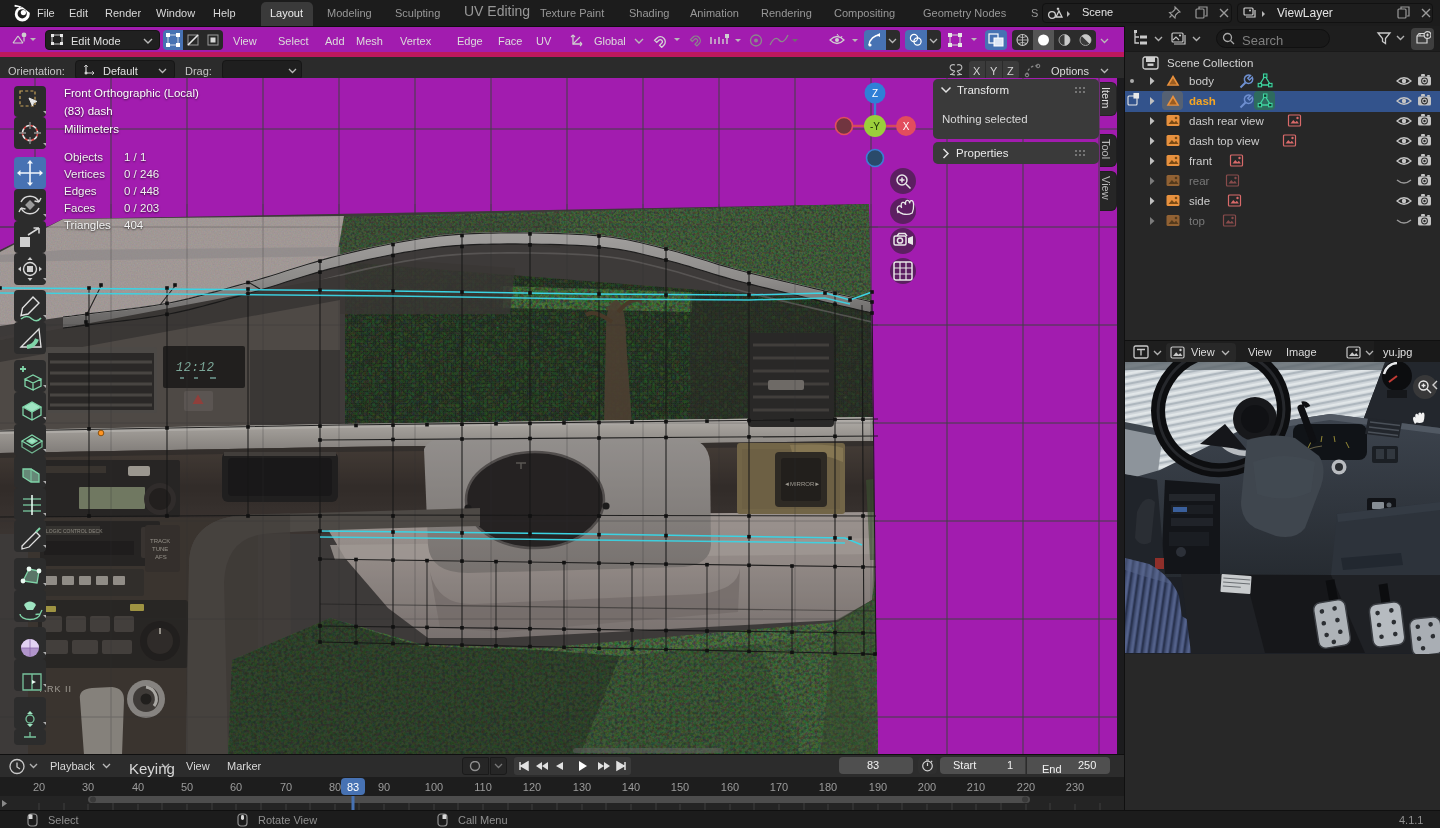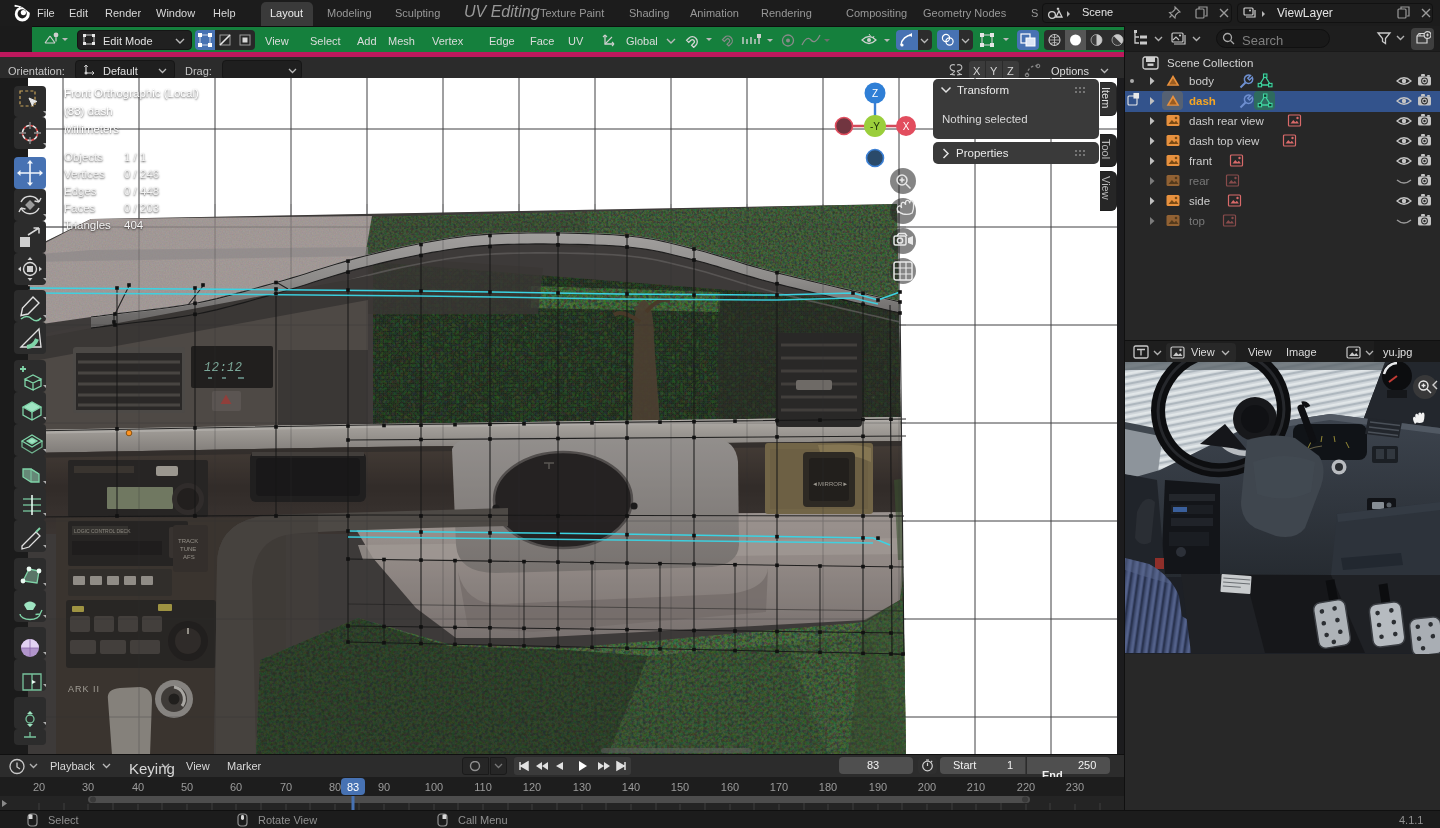--- a/index.html
+++ b/index.html
@@ -24,26 +24,26 @@
   <div class="t" style="left:37px;top:7px;font-size:11px;color:#d9d9d9;">File</div>
   <div class="t" style="left:69px;top:7px;font-size:11px;color:#d9d9d9;">Edit</div>
   <div class="t" style="left:105px;top:7px;font-size:11px;color:#d9d9d9;">Render</div>
   <div class="t" style="left:156px;top:7px;font-size:11px;color:#d9d9d9;">Window</div>
   <div class="t" style="left:213px;top:7px;font-size:11px;color:#d9d9d9;">Help</div>
 
   <div class="abs" style="left:261px;top:2px;width:52px;height:24px;background:#3a3a3a;border-radius:5px 5px 0 0;"></div>
   <div class="t" style="left:270px;top:7px;font-size:11px;color:#ededed;">Layout</div>
   <div class="t" style="left:327px;top:7px;font-size:11px;color:#989898;">Modeling</div>
   <div class="t" style="left:395px;top:7px;font-size:11px;color:#989898;">Sculpting</div>
-  <div class="t" style="left:464px;top:3px;font-size:16px;color:#989898;font-style:italic;">UV Editing</div>
+  <div class="t" style="left:464px;top:3px;font-size:14px;color:#989898;">UV Editing</div>
   <div class="t" style="left:540px;top:7px;font-size:11px;color:#989898;">Texture Paint</div>
   <div class="t" style="left:629px;top:7px;font-size:11px;color:#989898;">Shading</div>
   <div class="t" style="left:690px;top:7px;font-size:11px;color:#989898;">Animation</div>
   <div class="t" style="left:761px;top:7px;font-size:11px;color:#989898;">Rendering</div>
-  <div class="t" style="left:834px;top:7px;font-size:11px;color:#989898;margin-left:12px;">Compositing</div>
+  <div class="t" style="left:834px;top:7px;font-size:11px;color:#989898;">Compositing</div>
   <div class="t" style="left:923px;top:7px;font-size:11px;color:#989898;">Geometry Nodes</div>
   <div class="t" style="left:1031px;top:7px;font-size:11px;color:#989898;">S</div>
 
   <div class="abs" style="left:1042px;top:3px;width:190px;height:20px;background:#1d1d1d;border:1px solid #111;border-radius:4px;"></div>
   <svg class="abs" style="left:1047px;top:6px;" width="26" height="14" viewBox="0 0 26 14">
     <circle cx="5" cy="9" r="3.4" fill="none" stroke="#d0d0d0" stroke-width="1.3"></circle>
     <path d="M9,11 L12,5 L15,11 Z" fill="none" stroke="#d0d0d0" stroke-width="1.3"></path>
     <path d="M10,2 l2,2 M12,2 l-2,2" stroke="#d0d0d0" stroke-width="1.1"></path>
     <path d="M20,5 l3,3 l-3,3" stroke="none" fill="#b9b9b9"></path>
   </svg>
@@ -63,21 +63,21 @@
     <path d="M20,5 l3,3 l-3,3" stroke="none" fill="#b9b9b9"></path>
   </svg>
   <div class="t" style="left:1277px;top:6px;font-size:12px;color:#e3e3e3;">ViewLayer</div>
   <svg class="abs" style="left:1396px;top:5px;" width="40" height="16" viewBox="0 0 40 16">
     <rect x="2" y="4" width="8" height="9" rx="1" fill="none" stroke="#9a9a9a" stroke-width="1.2"></rect>
     <path d="M5,4 v-2 h8 v9 h-2" fill="none" stroke="#9a9a9a" stroke-width="1.2"></path>
     <path d="M26,4 l8,8 M34,4 l-8,8" stroke="#9a9a9a" stroke-width="1.4"></path>
   </svg>
 </div>
 
-<div class="abs" id="vphead" style="left:0;top:26px;width:1124px;height:26px;background:#15803d;border-top:1px solid #0f0f0f;margin-left:32px;">
+<div class="abs" id="vphead" style="left:0;top:26px;width:1124px;height:26px;background:#a21caf;border-top:1px solid #0f0f0f;">
 
   <svg class="abs" style="left:10px;top:4px;" width="28" height="17" viewBox="0 0 28 17">
     <path d="M3,12 l5-7 M8,5 l5,7 M3,12 h10" stroke="#cfcfcf" stroke-width="1.2" fill="none"></path>
     <circle cx="14" cy="4" r="2.4" fill="#cfcfcf"></circle>
         <path d="M14,6.5 v4" stroke="#cfcfcf" stroke-width="1.2"></path>
     <path d="M21,7 l3,3 l3-3" stroke="none" fill="#b9b9b9" transform="translate(-1,0)"></path>
   </svg>
 
   <div class="abs" style="left:45px;top:3px;width:115px;height:20px;background:#202020;border:1px solid #151515;border-radius:4px;"></div>
   <svg class="abs" style="left:51px;top:7px;" width="14" height="12" viewBox="0 0 14 12">
@@ -243,21 +243,21 @@
     <path d="M3,12 a9,9 0 0 1 11,-9" fill="none" stroke="#8a8a8a" stroke-width="1.2" stroke-dasharray="2.5 2"></path>
     <circle cx="14" cy="3" r="1.8" fill="none" stroke="#8a8a8a" stroke-width="1"></circle>
     <circle cx="3" cy="12" r="1.8" fill="none" stroke="#8a8a8a" stroke-width="1"></circle>
   </svg>
   <div class="t" style="left:1051px;top:8px;font-size:11px;color:#dcdcdc;">Options</div>
   <svg class="abs" style="left:1100px;top:11px;" width="10" height="6" viewBox="0 0 10 6">
         <path d="M1,1 l3.5,3.5 L8,1" stroke="#b9b9b9" stroke-width="1.3" fill="none"></path>
       </svg>
 </div>
 
-<div class="abs" id="viewport" style="left:0;top:78px;width:1124px;height:677px;background:#ffffff;overflow:hidden;margin-left:28px;">
+<div class="abs" id="viewport" style="left:0;top:78px;width:1124px;height:677px;background:#a21caf;overflow:hidden;">
 <svg class="abs" style="left:0;top:0;" width="1124" height="677" viewBox="0 78 1124 677">
   <defs>
     <filter id="fgrass" x="0%" y="0%" width="100%" height="100%" color-interpolation-filters="sRGB">
       <feTurbulence type="fractalNoise" baseFrequency="0.33" numOctaves="4" seed="11"></feTurbulence>
       <feComponentTransfer>
         <feFuncR type="table" tableValues="0.07 0.14 0.40 0.12"></feFuncR>
         <feFuncG type="table" tableValues="0.18 0.30 0.62 0.24"></feFuncG>
         <feFuncB type="table" tableValues="0.05 0.12 0.32 0.10"></feFuncB>
         <feFuncA type="table" tableValues="1 1"></feFuncA>
       </feComponentTransfer>
@@ -1309,21 +1309,21 @@
   <div class="t" style="left:867px;top:4px;font-size:11px;color:#f2f2f2;">83</div>
   <div class="abs" style="left:918px;top:2px;width:19px;height:17px;background:#2f2f2f;border-radius:4px;"></div>
   <svg class="abs" style="left:921px;top:4px;" width="13" height="13" viewBox="0 0 13 13">
     <circle cx="6.5" cy="7" r="4.8" fill="none" stroke="#d0d0d0" stroke-width="1.2"></circle>
     <path d="M6.5,7 V3.8 M5,1 h3 M10,3 l1.2,-1.2" stroke="#d0d0d0" stroke-width="1.2" fill="none"></path>
   </svg>
   <div class="abs" style="left:940px;top:2px;width:86px;height:17px;background:#4f4f4f;border-radius:4px 0 0 4px;border-right:1px solid #3a3a3a;"></div>
   <div class="t" style="left:953px;top:4px;font-size:11px;color:#f2f2f2;">Start</div>
   <div class="t" style="left:1007px;top:4px;font-size:11px;color:#f2f2f2;">1</div>
   <div class="abs" style="left:1027px;top:2px;width:83px;height:17px;background:#4f4f4f;border-radius:0 4px 4px 0;"></div>
-  <div class="t" style="left:1042px;top:14px;font-size:11px;color:#f2f2f2;font-weight:bold;">End</div>
+  <div class="t" style="left:1042px;top:8px;font-size:11px;color:#f2f2f2;">End</div>
   <div class="t" style="left:1078px;top:4px;font-size:11px;color:#f2f2f2;">250</div>
 
   <div class="abs" style="left:0;top:22px;width:1124px;height:19px;background:#1d1d1d;"></div>
   <svg class="abs" style="left:0;top:22px;" width="1124" height="19" viewBox="0 0 1124 19">
     <g fill="#9b9b9b" font-size="11" text-anchor="middle">
       <text x="39" y="14">20</text>
           <text x="88" y="14">30</text>
           <text x="138" y="14">40</text>
           <text x="187" y="14">50</text>
           <text x="236" y="14">60</text>

